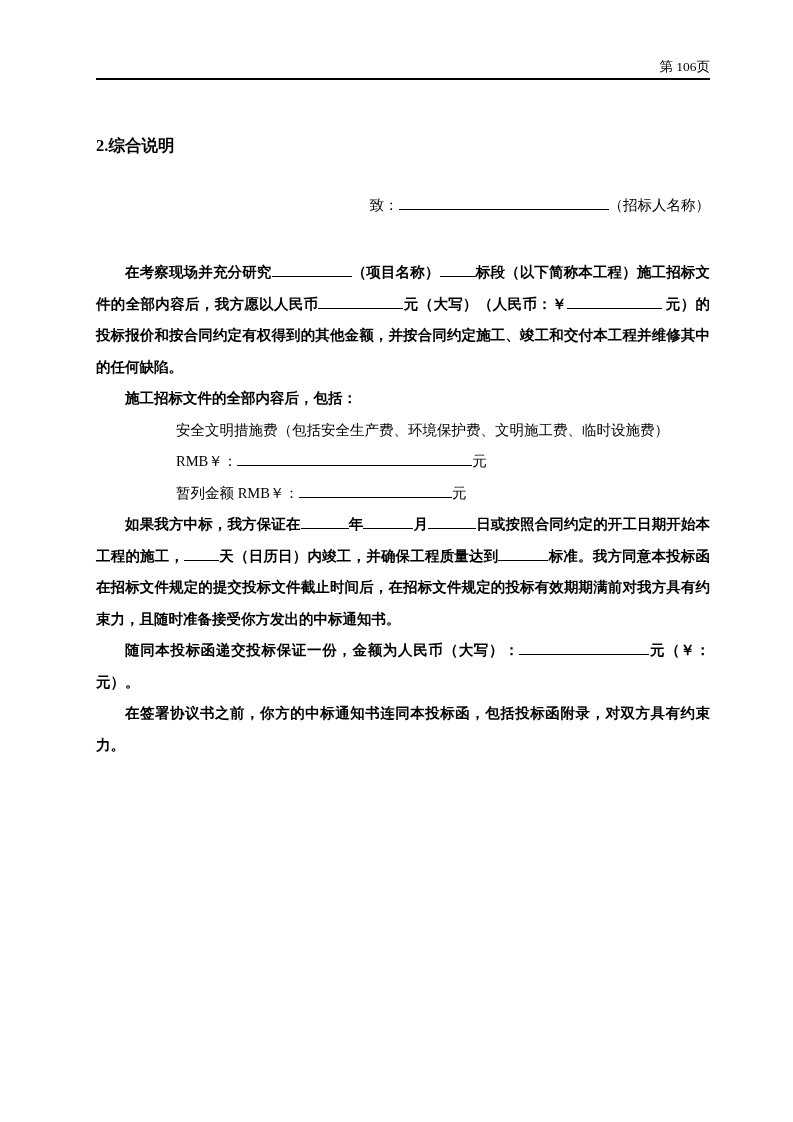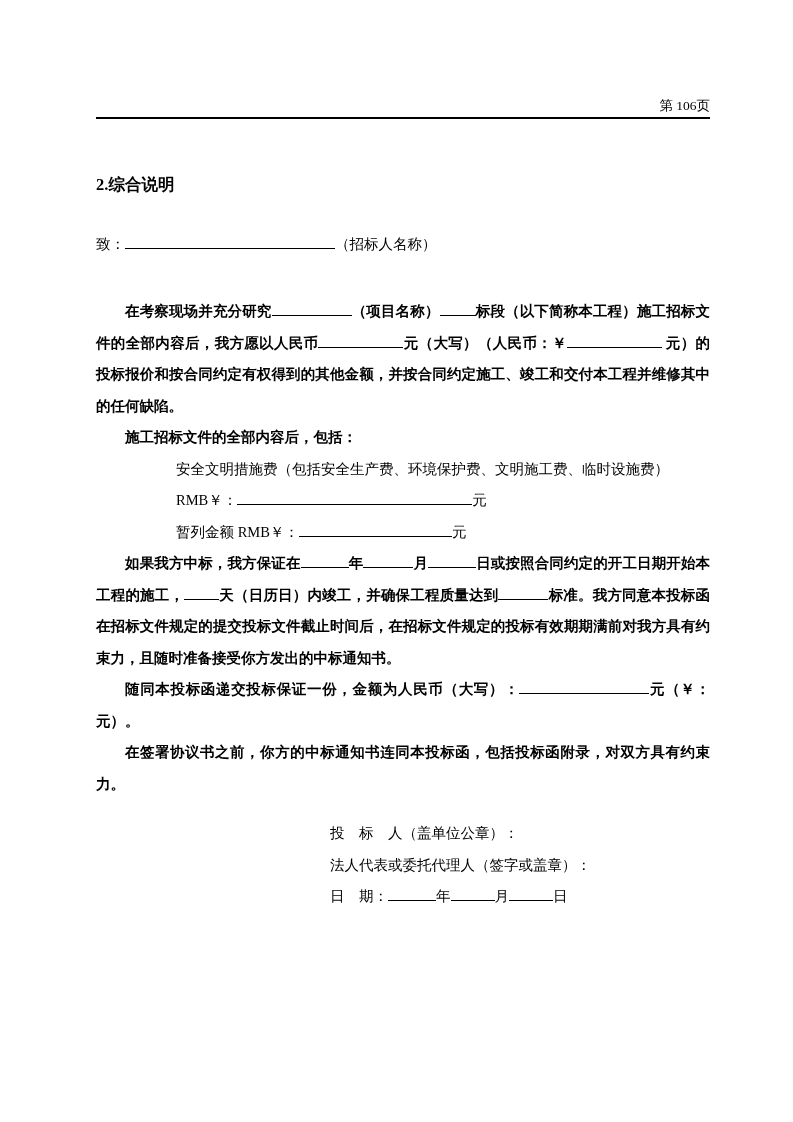--- a/index.html
+++ b/index.html
@@ -5,21 +5,20 @@
   * { box-sizing: border-box; }
   html, body { margin: 0; padding: 0; background: #ffffff; }
   .page {
     position: relative;
     width: 793px;
     height: 916px;
     background: #ffffff;
     font-family: "Liberation Serif", "DejaVu Serif", serif;
     color: #000000;
     overflow: hidden;
-    margin-top: 39px;
   }
   .page-header {
     position: absolute;
     top: 56px;
     left: 96px;
     right: 83px;
     text-align: right;
     font-size: 13.5px;
     line-height: 22px;
   }
@@ -44,21 +43,21 @@
     font-weight: bold;
     line-height: 31.5px;
   }
   h2.doc-title {
     margin: 0;
     font-size: 17.5px;
     font-weight: bold;
     text-align: center;
     line-height: 31.5px;
   }
-  p { margin: 0; }
+  p { margin: 0; text-align: right; }
   .salutation { margin-top: 28px; }
   .para { text-align: justify; }
   .first-para { margin-top: 36px; }
   .indent { text-indent: 2em; font-weight: bold; }
   .sub { margin-left: 80px; text-indent: 0; }
   .blank {
     display: inline-block;
     height: 0.95em;
     border-bottom: 1.2px solid #000000;
     vertical-align: baseline;
@@ -91,22 +90,17 @@
 
     <p class="para indent first-para"><span>在考察现场并充分研究</span><span class="blank" style="width: 80px;"></span><span>（项目名称）</span><span class="blank" style="width: 36px;"></span><span>标段（以下简称本工程）施工招标文件的全部内容后，我方愿以人民币</span><span class="blank" style="width: 85px;"></span><span>元（大写）（人民币：￥</span><span class="blank" style="width: 95px;"></span><span> 元）的投标报价和按合同约定有权得到的其他金额，并按合同约定施工、竣工和交付本工程并维修其中的任何缺陷。</span></p>
     <p class="para indent"><span>施工招标文件的全部内容后，包括：</span></p>
     <p class="para sub"><span>安全文明措施费（包括安全生产费、环境保护费、文明施工费、临时设施费）</span></p>
     <p class="para sub"><span>RMB￥：</span><span class="blank" style="width: 235px;"></span><span>元</span></p>
     <p class="para sub"><span>暂列金额 RMB￥：</span><span class="blank" style="width: 153px;"></span><span>元</span></p>
     <p class="para indent"><span>如果我方中标，我方保证在</span><span class="blank" style="width: 48px;"></span><span>年</span><span class="blank" style="width: 50px;"></span><span>月</span><span class="blank" style="width: 48px;"></span><span>日或按照合同约定的开工日期开始本工程的施工，</span><span class="blank" style="width: 35px;"></span><span>天（日历日）内竣工，并确保工程质量达到</span><span class="blank" style="width: 50px;"></span><span>标准。我方同意本投标函在招标文件规定的提交投标文件截止时间后，在招标文件规定的投标有效期期满前对我方具有约束力，且随时准备接受你方发出的中标通知书。</span></p>
     <p class="para indent"><span>随同本投标函递交投标保证一份，金额为人民币（大写）：</span><span class="blank" style="width: 130px;"></span><span>元（￥：</span><span>元）。</span></p>
     <p class="para indent"><span>在签署协议书之前，你方的中标通知书连同本投标函，包括投标函附录，对双方具有约束力。</span></p>
 
-    <div class="signature">
-      <p class="sig-line"><span>投　标　人（盖单位公章）：</span></p>
-      <p class="sig-line"><span>法人代表或委托代理人（签字或盖章）：</span></p>
-      <p class="sig-line"><span>日　期：</span><span class="blank" style="width: 48px;"></span><span>年</span><span class="blank" style="width: 44px;"></span><span>月</span><span class="blank" style="width: 44px;"></span><span>日</span></p>
-    </div>
   </div>
 
   <div class="scan-artifact"></div>
 
 </div>
 
 </body></html>

